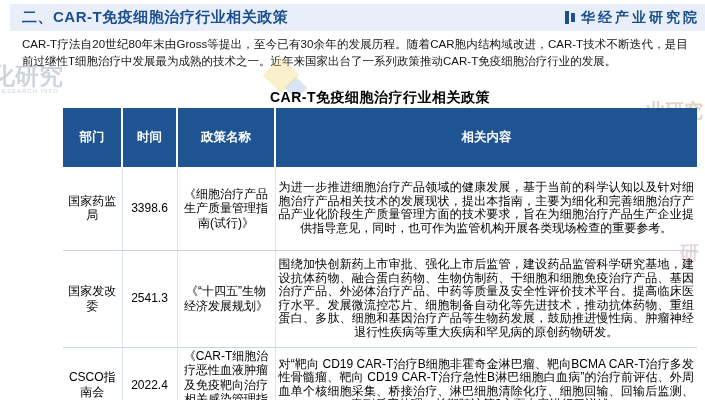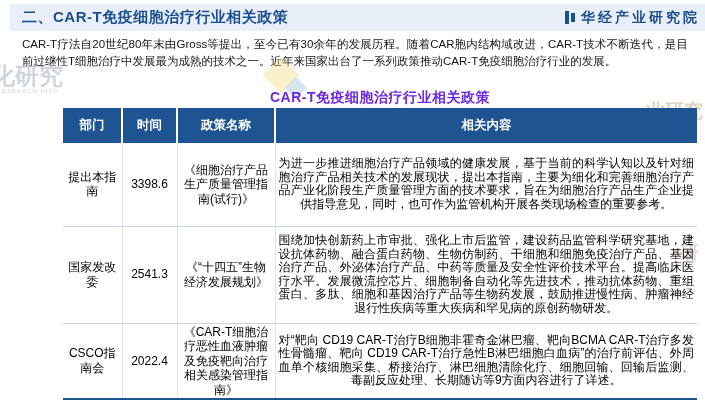--- a/index.html
+++ b/index.html
@@ -27,31 +27,31 @@
     font-size:14px;font-weight:bold;color:#1C4F8E;letter-spacing:3px;white-space:nowrap;text-align:center;
   }
   
   .intro{
     position:absolute;left:22px;top:36px;width:666px;
     font-size:11.5px;line-height:16.5px;color:#141414;text-align:justify;
   }
   
   .table-title{
     position:absolute;left:63px;top:89px;width:634px;text-align:center;
-    font-size:14px;font-weight:bold;color:#6d28d9;letter-spacing:0.5px;
+    font-size:14px;font-weight:bold;color:#000000;letter-spacing:0.5px;
   }
   
   table.policy{
     position:absolute;left:63px;top:108px;width:634px;
     border-collapse:collapse;table-layout:fixed;
     border-bottom:2px solid #1F5492;
   }
   table.policy th{
     background:#1F5492;color:#ffffff;font-size:12.5px;font-weight:bold;
-    height:35px;padding:0;border-right:2px solid #ffffff;
+    height:35px;padding:12px;border-right:2px solid #ffffff;
   }
   table.policy th:last-child{border-right:none;}
   table.policy td{
     font-size:12px;color:#000;vertical-align:middle;
     border-right:1px solid #dbe4f1;border-bottom:1px solid #c7d4e7;
     padding:1px 3px;box-sizing:border-box;
   }
   table.policy td:last-child{border-right:none;}
   td.c-dept,td.c-date,td.c-policy{text-align:center;line-height:14.5px;}
   td.c-content{
@@ -112,21 +112,21 @@
   <thead>
     <tr>
       <th>部门</th>
       <th>时间</th>
       <th>政策名称</th>
       <th>相关内容</th>
     </tr>
   </thead>
   <tbody>
     <tr class="r1">
-      <td class="c-dept">提出本指南</td>
+      <td class="c-dept">国家药监局</td>
       <td class="c-date">3398.6</td>
       <td class="c-policy">《细胞治疗产品生产质量管理指南(试行)》</td>
       <td class="c-content">为进一步推进细胞治疗产品领域的健康发展，基于当前的科学认知以及针对细胞治疗产品相关技术的发展现状，提出本指南，主要为细化和完善细胞治疗产品产业化阶段生产质量管理方面的技术要求，旨在为细胞治疗产品生产企业提供指导意见，同时，也可作为监管机构开展各类现场检查的重要参考。</td>
     </tr>
     <tr class="r2">
       <td class="c-dept">国家发改委</td>
       <td class="c-date">2541.3</td>
       <td class="c-policy">《“十四五”生物经济发展规划》</td>
       <td class="c-content">围绕加快创新药上市审批、强化上市后监管，建设药品监管科学研究基地，建设抗体药物、融合蛋白药物、生物仿制药、干细胞和细胞免疫治疗产品、基因治疗产品、外泌体治疗产品、中药等质量及安全性评价技术平台。提高临床医疗水平。发展微流控芯片、细胞制备自动化等先进技术，推动抗体药物、重组蛋白、多肽、细胞和基因治疗产品等生物药发展，鼓励推进慢性病、肿瘤神经退行性疾病等重大疾病和罕见病的原创药物研发。</td>
     </tr>

